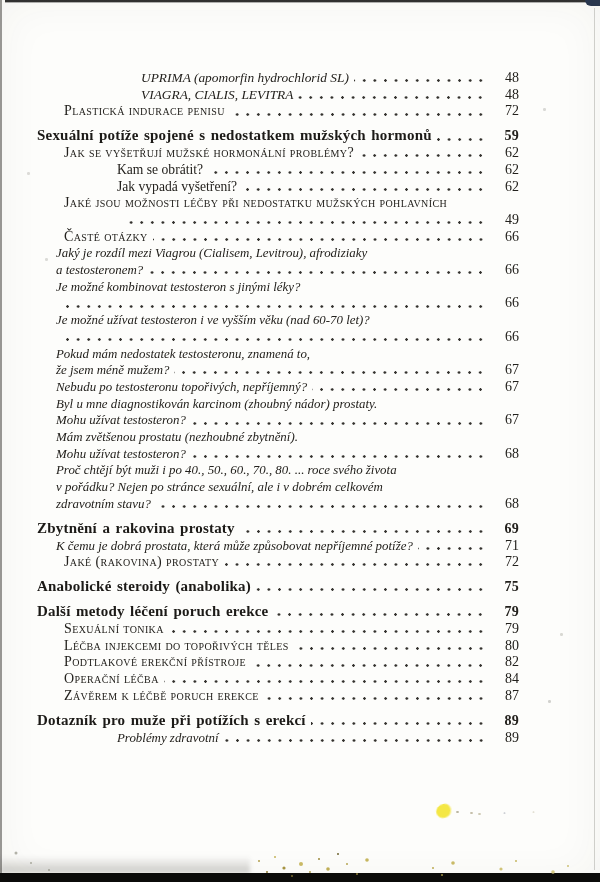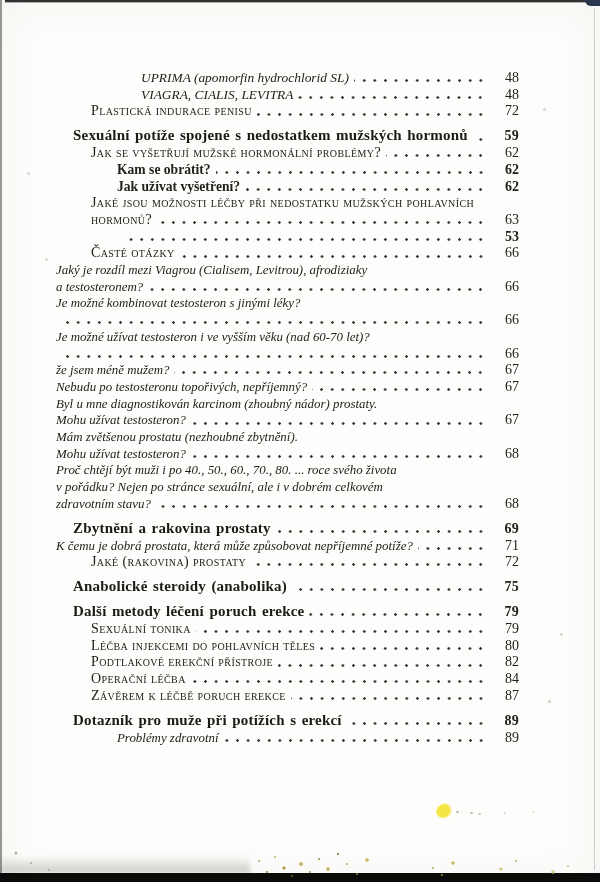--- a/index.html
+++ b/index.html
@@ -7,30 +7,30 @@
     width:600px;height:882px;position:relative;overflow:hidden;
     background:#fdfdfb;
     font-family:"Liberation Serif","DejaVu Serif",serif;
   }
   .paper-vignette{position:absolute;inset:0;box-shadow:inset 0 0 45px rgba(60,55,40,.05);pointer-events:none;}
 
   
   .toc{position:absolute;left:0;top:70px;right:81px;}
   .row{display:flex;align-items:baseline;line-height:16.7px;font-size:13.6px;color:#23211d;}
   .row .t{white-space:nowrap;}
-  .ind-1{padding-left:73px;}
-  .ind-2{padding-left:91px;}
+  .ind-1{padding-left:37px;}
+  .ind-2{padding-left:64px;}
   .ind-3{padding-left:117px;}
   .ind-4{padding-left:56px;}
   .ind-5{padding-left:141px;}
   .s-chapter{font-weight:bold;font-size:15px;line-height:19px;letter-spacing:.2px;word-spacing:1.5px;color:#1c1a17;}
   .s-chapter.gap{margin-top:6px;}
   .s-section{font-size:14px;}
   .s-section .t{font-variant:small-caps;letter-spacing:.4px;}
-  .s-sub{font-size:13.6px;font-weight:bold;}
+  .s-sub{font-size:13.6px;}
   .s-q .t,.s-drug .t{font-style:italic;}
   .s-q{font-size:12.9px;}
   .s-drug{font-size:13.4px;}
   .pg{min-width:26px;text-align:right;font-size:14px;font-style:normal;color:#23211d;flex:none;}
   .leader{
     flex:1;min-width:8px;align-self:flex-end;height:5px;margin:0 7px 3.5px 5px;
     background-image:radial-gradient(circle,#34322e 1.05px,rgba(52,50,46,0) 1.5px);
     background-size:10.6px 5px;background-repeat:repeat-x;background-position:right center;
   }
 
@@ -90,36 +90,31 @@
     <span class="t">Jak se vyšetřují mužské hormonální problémy?</span>
     <span class="leader"></span>
     <span class="pg">62</span>
   </div>
     <div class="row s-sub ind-3">
     <span class="t">Kam se obrátit?</span>
     <span class="leader"></span>
     <span class="pg">62</span>
   </div>
     <div class="row s-sub ind-3">
-    <span class="t">Jak užívat vyšetření?</span>
+    <span class="t">Jak vypadá vyšetření?</span>
     <span class="leader"></span>
     <span class="pg">62</span>
   </div>
     <div class="row s-section ind-2">
     <span class="t">Jaké jsou možnosti léčby při nedostatku mužských pohlavních</span>
 
   </div>
-    <div class="row s-section ind-2">
-    <span class="t">hormonů?</span>
-    <span class="leader"></span>
-    <span class="pg">63</span>
-  </div>
     <div class="row s-sub ind-3">
     <span class="leader"></span>
-    <span class="pg">53</span>
+    <span class="pg">49</span>
   </div>
     <div class="row s-section ind-2">
     <span class="t">Časté otázky</span>
     <span class="leader"></span>
     <span class="pg">66</span>
   </div>
     <div class="row s-q ind-4">
     <span class="t">Jaký je rozdíl mezi Viagrou (Cialisem, Levitrou), afrodiziaky</span>
 
   </div>
@@ -138,20 +133,24 @@
   </div>
     <div class="row s-q ind-4">
     <span class="t">Je možné užívat testosteron i ve vyšším věku (nad 60-70 let)?</span>
 
   </div>
     <div class="row s-q ind-4">
     <span class="leader"></span>
     <span class="pg">66</span>
   </div>
     <div class="row s-q ind-4">
+    <span class="t">Pokud mám nedostatek testosteronu, znamená to,</span>
+
+  </div>
+    <div class="row s-q ind-4">
     <span class="t">že jsem méně mužem?</span>
     <span class="leader"></span>
     <span class="pg">67</span>
   </div>
     <div class="row s-q ind-4">
     <span class="t">Nebudu po testosteronu topořivých, nepříjemný?</span>
     <span class="leader"></span>
     <span class="pg">67</span>
   </div>
     <div class="row s-q ind-4">
@@ -209,21 +208,21 @@
     <span class="t">Další metody léčení poruch erekce</span>
     <span class="leader"></span>
     <span class="pg">79</span>
   </div>
     <div class="row s-section ind-2">
     <span class="t">Sexuální tonika</span>
     <span class="leader"></span>
     <span class="pg">79</span>
   </div>
     <div class="row s-section ind-2">
-    <span class="t">Léčba injekcemi do pohlavních těles</span>
+    <span class="t">Léčba injekcemi do topořivých těles</span>
     <span class="leader"></span>
     <span class="pg">80</span>
   </div>
     <div class="row s-section ind-2">
     <span class="t">Podtlakové erekční přístroje</span>
     <span class="leader"></span>
     <span class="pg">82</span>
   </div>
     <div class="row s-section ind-2">
     <span class="t">Operační léčba</span>

